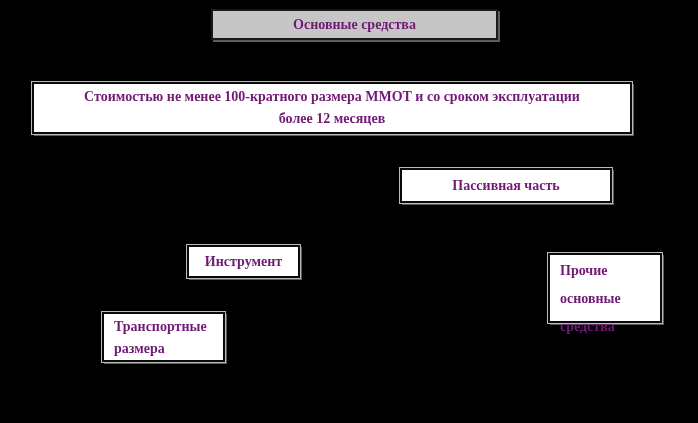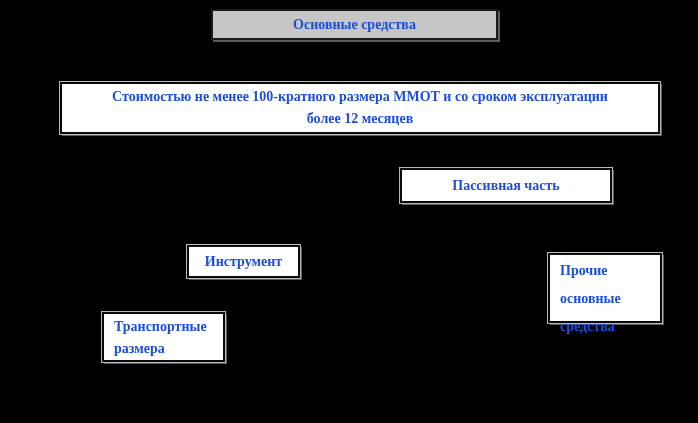--- a/index.html
+++ b/index.html
@@ -11,37 +11,37 @@
     overflow: hidden;
     font-family: "Liberation Serif", "DejaVu Serif", serif;
   }
   .box {
     position: absolute;
     box-sizing: border-box;
     background: #ffffff;
     border: 2px solid #0a0a0a;
     outline: 1px solid #b9b9b9;
     box-shadow: 2px 2px 0 #5d5d5d;
-    color: #1d4ed8;
+    color: #701a75;
     font-weight: bold;
     font-size: 14px;
     white-space: pre-line;
     display: flex;
     align-items: center;
     justify-content: center;
     text-align: center;
     line-height: 21px;
   }
   .root-box {
     left: 211px; top: 9px; width: 287px; height: 31px;
     background: #c6c6c6;
     border: 2px solid #1a1a1a;
     outline: none;
   }
-  .criteria-box { left: 60px; top: 82px; width: 600px; height: 52px; line-height: 22px; }
+  .criteria-box { left: 32px; top: 82px; width: 600px; height: 52px; line-height: 22px; }
   .active-box   { left: 62px;  top: 170px; width: 222px; height: 35px; }
   .passive-box  { left: 400px; top: 168px; width: 212px; height: 35px; }
   .buildings-box{ left: 360px; top: 223px; width: 120px; height: 33px; }
   .machines-box { left: 25px;  top: 236px; width: 123px; height: 51px; line-height: 22px; }
   .tools-box    { left: 187px; top: 245px; width: 113px; height: 33px; }
   .structures-box {
     left: 360px; top: 268px; width: 115px; height: 44px;
     align-items: flex-start; padding-top: 4px;
   }
   .other-box {

